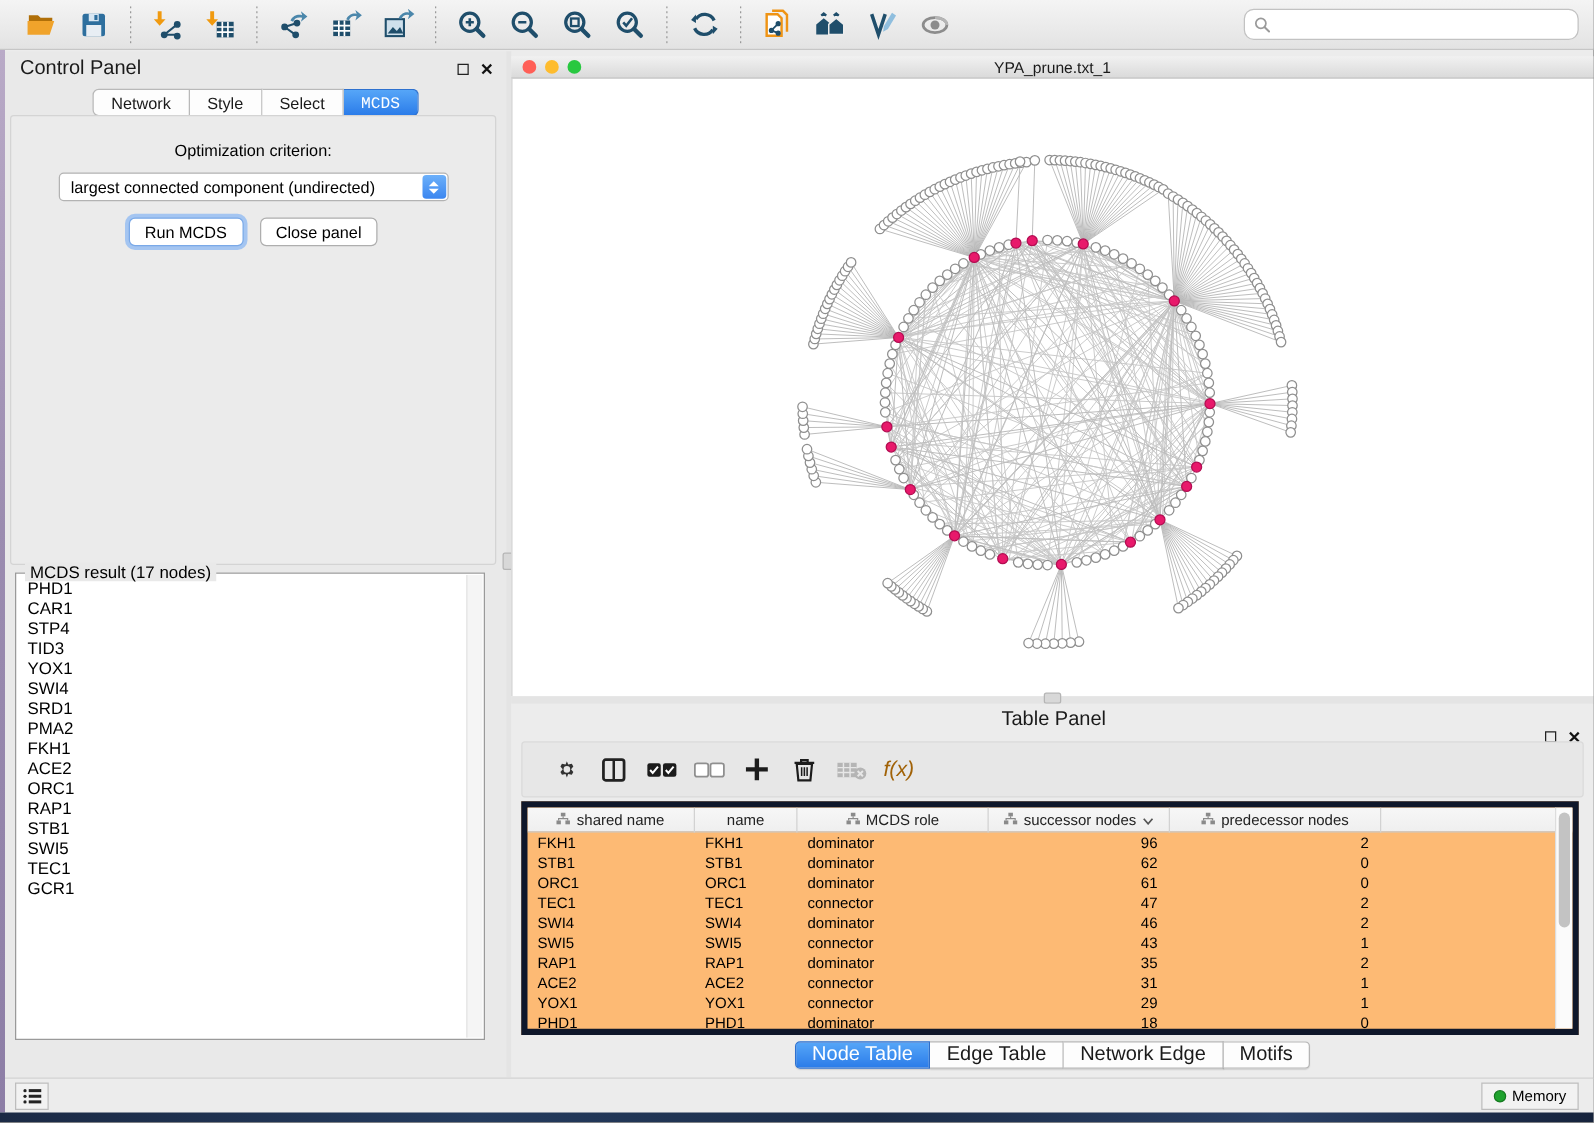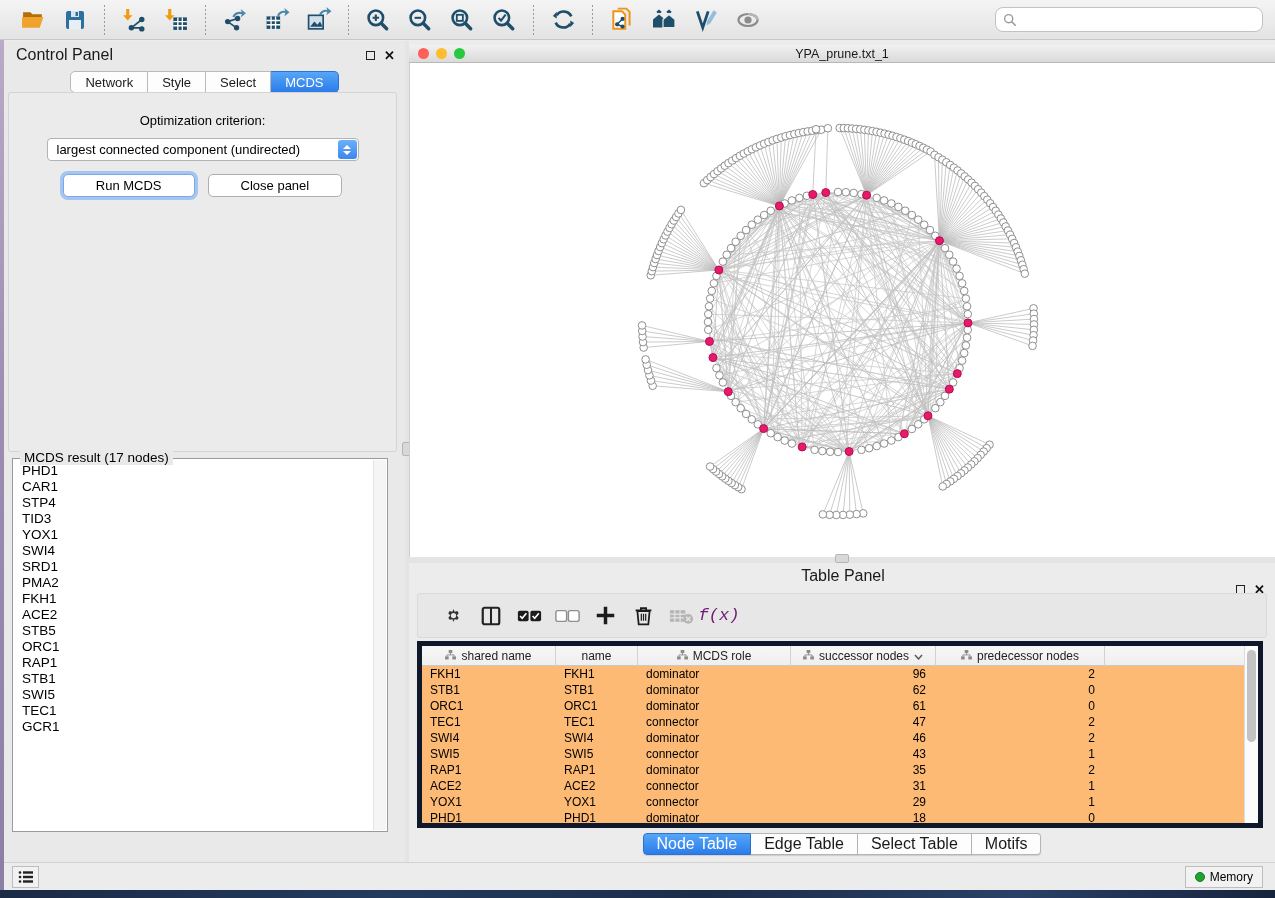--- a/index.html
+++ b/index.html
@@ -28,34 +28,34 @@
     background:#e9e9e9; }
   .panel-header { height:24px; display:flex; align-items:center; padding:4px 10px 0 12px; }
   .panel-title { font-size:16px; color:#1a1a1a; }
   .panel-winbtns { margin-left:auto; display:flex; align-items:center; gap:9px; }
   .float-btn { width:9px; height:9px; border:1.5px solid #222; background:transparent; }
   .close-x { font-size:13px; font-weight:bold; color:#111; line-height:9px; }
   .seg-tabs { display:flex; justify-content:center; margin-top:6px; }
   .seg-tab { height:22px; padding:0 14px; background:#fdfdfd; border:1px solid #b9b9b9; border-left:none;
     font-size:13px; display:flex; align-items:center; color:#1a1a1a; }
   .seg-tab:first-child { border-left:1px solid #b9b9b9; border-radius:5px 0 0 5px; }
-  .seg-tab:last-child { border-radius:0 5px 5px 0; }
+  .seg-tab:last-child { border-radius:0 5px 5px 0;font-family:Liberation Mono, monospace; }
   .seg-tab.sel { background:linear-gradient(#56a6f8,#2b7ce9); border-color:#2e71cf; color:#fff; }
   .cp-content { position:absolute; left:4px; top:51px; width:389px; height:360px;
     background:#ebebeb; border:1px solid #d4d4d4; border-radius:3px; }
   .opt-label { text-align:center; font-size:13px; margin-top:20px; color:#000; }
   .dropdown { position:relative; margin:10px auto 0 auto; width:312px; height:23px; background:#fff;
     border:1px solid #b3b3b3; border-radius:4px; font-size:13px; display:flex; align-items:center; padding-left:9px; color:#000;}
   .dd-stepper { position:absolute; right:1px; top:1px; width:19px; height:19px; border-radius:3px;
     background:linear-gradient(#6cb0fa,#3b86f0); display:flex; flex-direction:column; align-items:center; justify-content:center; gap:2px;}
   .dd-stepper i { display:block; width:0; height:0; border-left:4px solid transparent; border-right:4px solid transparent; }
   .dd-up { border-bottom:4px solid #fff; }
   .dd-down { border-top:4px solid #fff; }
   .btn-row { display:flex; justify-content:center; gap:13px; margin-top:13px; }
-  .cp-btn { height:23px; padding:0 32px; background:#fff; border:1px solid #aeaeae; border-radius:5px;
+  .cp-btn { height:23px; padding:0 12px; background:#fff; border:1px solid #aeaeae; border-radius:5px;
     font-size:13px; display:flex; align-items:center; color:#000;}
   .cp-btn.focused { box-shadow:0 0 0 3px rgba(106,166,245,.55); border-color:#7aa9e8; }
   .result-box { position:absolute; left:8px; top:417px; width:376px; height:374px;
     border:1px solid #9a9a9a; background:#fff; }
   .result-legend { position:absolute; top:-9px; left:7px; background:#e9e9e9; padding:0 4px; font-size:13.5px; color:#000;}
   .result-list { position:absolute; left:0; top:4px; bottom:1px; right:14px; overflow:hidden; }
   .result-item { font-size:13.5px; line-height:16px; padding-left:9px; color:#000; }
   .result-scroll { position:absolute; right:1px; top:1px; bottom:1px; width:13px; background:#f5f5f5; border-left:1px solid #e4e4e4; }
   
   .vsplit { position:absolute; left:405px; top:41px; width:4px; height:821px; background:#e4e4e4; }
@@ -69,21 +69,21 @@
   .net-title { font-size:12.5px; color:#1a1a1a; }
   .net-canvas { position:relative; width:866px; height:494px; background:#fff; border-left:1px solid #cfcfcf; }
   .net-bottom { height:6px; background:#e4e4e4; position:relative; }
   .hsplit-handle { position:absolute; left:50%; top:-3px; width:14px; height:9px; margin-left:-7px;
     background:#d8d8d8; border:1px solid #b5b5b5; border-radius:2px; }
   
   .table-panel { position:absolute; left:409px; top:563px; width:866px; height:299px; background:#ececec; }
   .tp-toolbar { position:absolute; left:8px; right:8px; top:30px; height:45px; background:#e7e7e7;
     border:1px solid #dadada; border-radius:3px; display:flex; align-items:center; padding-left:16px; gap:0;}
   .tp-icon { width:38px; height:30px; display:flex; align-items:center; justify-content:center; }
-  .fx { font-family:Liberation Mono, monospace; font-style:italic; font-size:17px; color:#701a75; }
+  .fx { font-family:Liberation Sans, sans-serif; font-style:italic; font-size:17px; color:#a16207; }
   .grid-table { position:absolute; left:8px; right:12px; top:78px; height:187px; background:#fdba74;
     border:5px solid #0f172a; font-size:12px; overflow:hidden;}
   .gt-header { position:relative; height:20px; background:linear-gradient(#f7f7f7,#efefef); border-bottom:1px solid #c9c9c9; }
   .gt-hcell { position:absolute; top:0; height:20px; border-right:1px solid #d2d2d2;
     display:flex; align-items:center; justify-content:center; gap:5px; color:#222; font-size:12px;}
   .gt-row { position:relative; height:16px; }
   .gt-cell { position:absolute; top:0; height:16px; line-height:16px; white-space:nowrap; color:#000; font-size:12px;}
   .gt-scroll { position:absolute; right:0; top:0; bottom:0; width:14px; background:#fbfbfb; border-left:1px solid #ddd;}
   .gt-thumb { position:absolute; left:2px; top:4px; width:9px; height:92px; background:#c3c3c3; border-radius:5px;}
   .tp-tabs { position:absolute; left:0; right:0; top:270px; display:flex; justify-content:center; }
@@ -276,21 +276,20 @@
           <div class="result-item">PHD1</div>
           <div class="result-item">CAR1</div>
           <div class="result-item">STP4</div>
           <div class="result-item">TID3</div>
           <div class="result-item">YOX1</div>
           <div class="result-item">SWI4</div>
           <div class="result-item">SRD1</div>
           <div class="result-item">PMA2</div>
           <div class="result-item">FKH1</div>
           <div class="result-item">ACE2</div>
-          <div class="result-item">STB5</div>
           <div class="result-item">ORC1</div>
           <div class="result-item">RAP1</div>
           <div class="result-item">STB1</div>
           <div class="result-item">SWI5</div>
           <div class="result-item">TEC1</div>
           <div class="result-item">GCR1</div>
         </div>
       <div class="result-scroll"></div>
     </div>
   </div>
@@ -1219,21 +1218,21 @@
             <div class="gt-cell" style="left: 514px; width: 169px; text-align: right; padding-right: 10px;">0</div>
           </div>
         </div>
       <div class="gt-scroll">
           <div class="gt-thumb"></div>
         </div>
     </div>
     <div class="tp-tabs" id="tp-tabs">
         <div class="tp-tab sel">Node Table</div>
         <div class="tp-tab">Edge Table</div>
-        <div class="tp-tab">Select Table</div>
+        <div class="tp-tab">Network Edge</div>
         <div class="tp-tab">Motifs</div>
       </div>
   </div>
 
   <div class="statusbar">
     <div class="sb-left-btn">
       <svg width="16" height="14" viewBox="0 0 16 14">
         <circle cx="2" cy="2.5" r="1.3" fill="#222"></circle>
           <rect x="5" y="1.3" width="10" height="2.4" fill="#222"></rect>
         <circle cx="2" cy="7" r="1.3" fill="#222"></circle>

